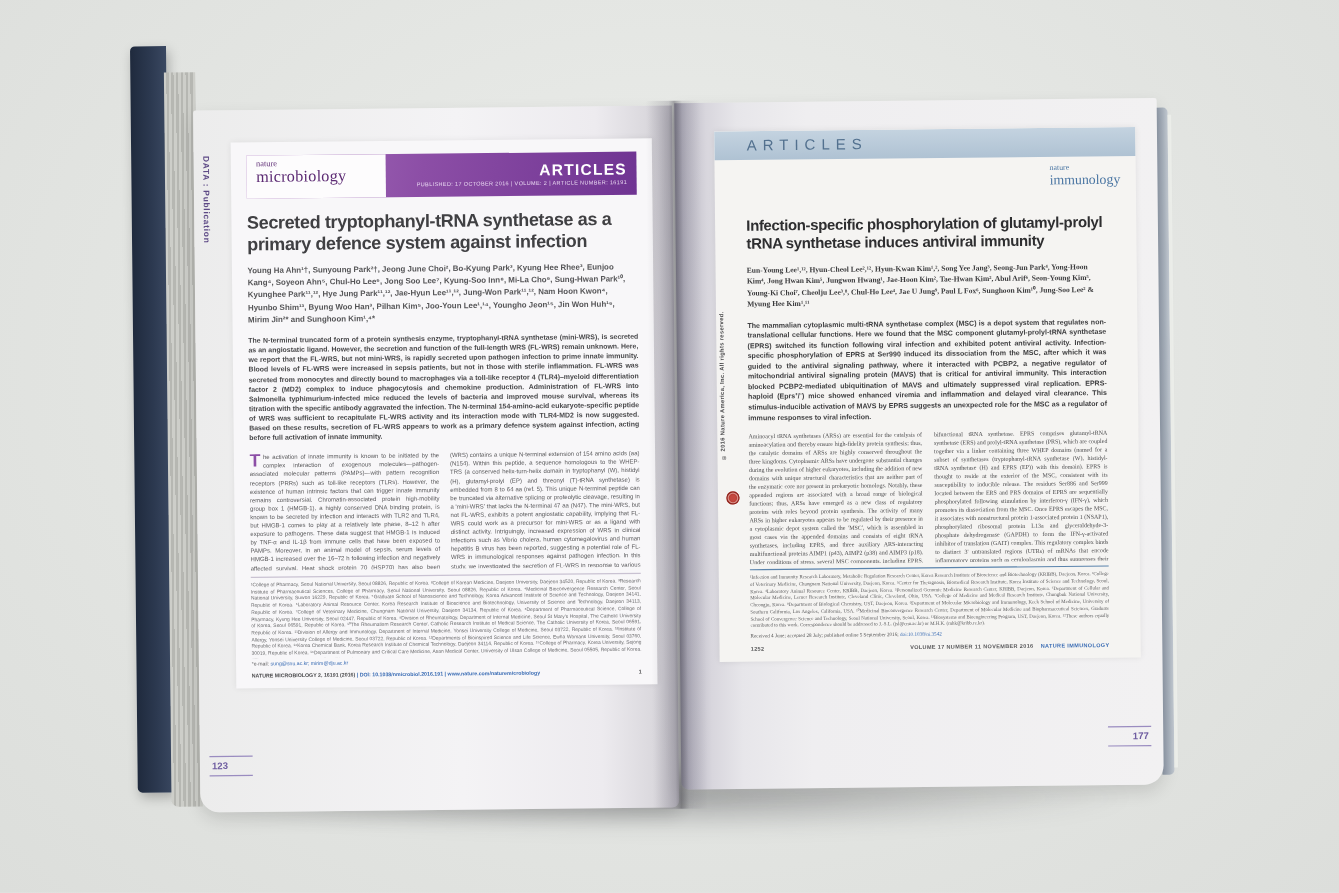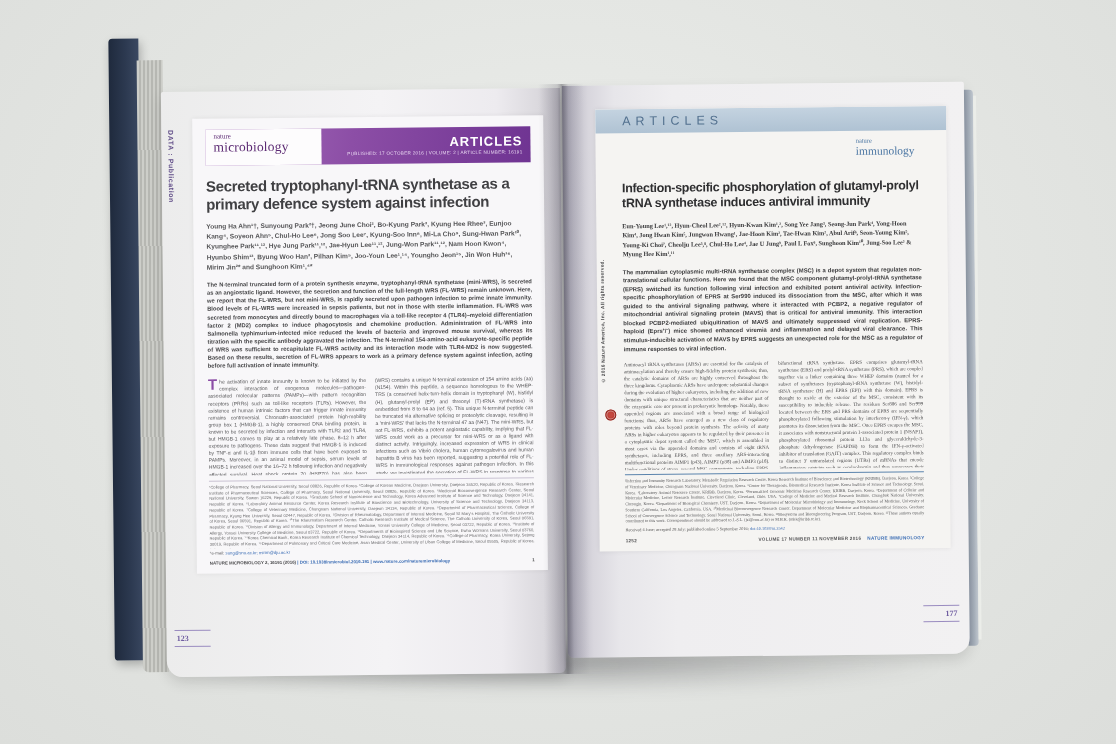--- a/index.html
+++ b/index.html
@@ -56,21 +56,21 @@
   .blue{color:#3a6cb4;}
   .nm-footer{flex:none;display:flex;justify-content:space-between;margin-top:5px;font-size:4.4px;color:#4c4c4e;font-weight:bold;}
 
   
   .card-right{position:absolute;left:33px;top:24px;width:351px;height:442px;background:#f5f4f2;
     box-shadow:0 0 5px rgba(0,0,0,0.08);box-sizing:border-box;display:flex;flex-direction:column;
     overflow:hidden;padding-bottom:8px;}
   .ni-band{height:24px;flex:none;display:flex;align-items:center;padding-left:27px;
     background:linear-gradient(to bottom,#c4d3e0,#afc2d3);}
   .ni-articles{color:#53718f;font-size:12.5px;letter-spacing:5px;line-height:12px;}
-  .ni-logo{align-self:flex-end;margin:7px 32px 0 0;color:#4b76a3;font-family:"Liberation Serif",serif;}
+  .ni-logo{align-self:flex-end;margin:7px 13px 0 0;color:#4b76a3;font-family:"Liberation Serif",serif;}
   .ni-logo .small{font-size:6.5px;line-height:6.5px;display:block;}
   .ni-logo .big{font-size:11.5px;line-height:12px;display:block;}
   .ni-inner{padding:0 26px;display:flex;flex-direction:column;flex:1 1 auto;min-height:0;}
   .ni-title{margin-top:22px;font-size:12.5px;font-weight:bold;color:#2e2e30;line-height:1.25;letter-spacing:-0.3px;}
   .ni-authors{margin-top:9px;font-family:"Liberation Serif",serif;font-size:6.3px;font-weight:bold;
     color:#3a3a3c;line-height:1.5;}
   .ni-abstract{margin-top:9px;font-size:5.9px;font-weight:bold;color:#404042;line-height:1.45;text-align:justify;}
   .ni-body{margin-top:8px;flex:1 1 auto;min-height:0;overflow:hidden;display:flex;gap:10px;
     font-family:"Liberation Serif",serif;font-size:5px;color:#4a4a4c;line-height:1.4;text-align:justify;}
   .ni-col{width:50%;}
@@ -84,21 +84,21 @@
   .ni-copyright{position:absolute;left:3px;top:150px;writing-mode:vertical-rl;transform:rotate(180deg);
     font-size:4.8px;font-weight:bold;color:#4a4a4c;letter-spacing:0.3px;}
   .ni-seal{position:absolute;left:7px;top:300px;width:11px;height:11px;border-radius:50%;
     background:radial-gradient(circle,#c4483f 25%,#a62d26 75%);
     box-shadow:inset 0 0 0 1px #8e221c, inset 0 0 0 2px #d98f88;}
 
   
   .vlabel{position:absolute;left:6px;top:38px;writing-mode:vertical-rl;font-size:7px;font-weight:bold;
     color:#5e4a86;letter-spacing:0.6px;}
   .pagenum{position:absolute;font-size:8px;font-weight:bold;color:#6f5da1;
-    border-top:1px solid #9a8cc0;border-bottom:1px solid #9a8cc0;padding:3px 2px;width:32px;font-family:Liberation Serif, serif;}
+    border-top:1px solid #9a8cc0;border-bottom:1px solid #9a8cc0;padding:3px 2px;width:32px;}
   .pagenum-left{left:8px;bottom:30px;}
   .pagenum-right{right:10px;bottom:32px;text-align:right;}
 </style>
 </head>
 <body>
 
 <div id="scene">
   <div class="book-shadow"></div>
   <div id="book">
     <div class="cover"></div>

